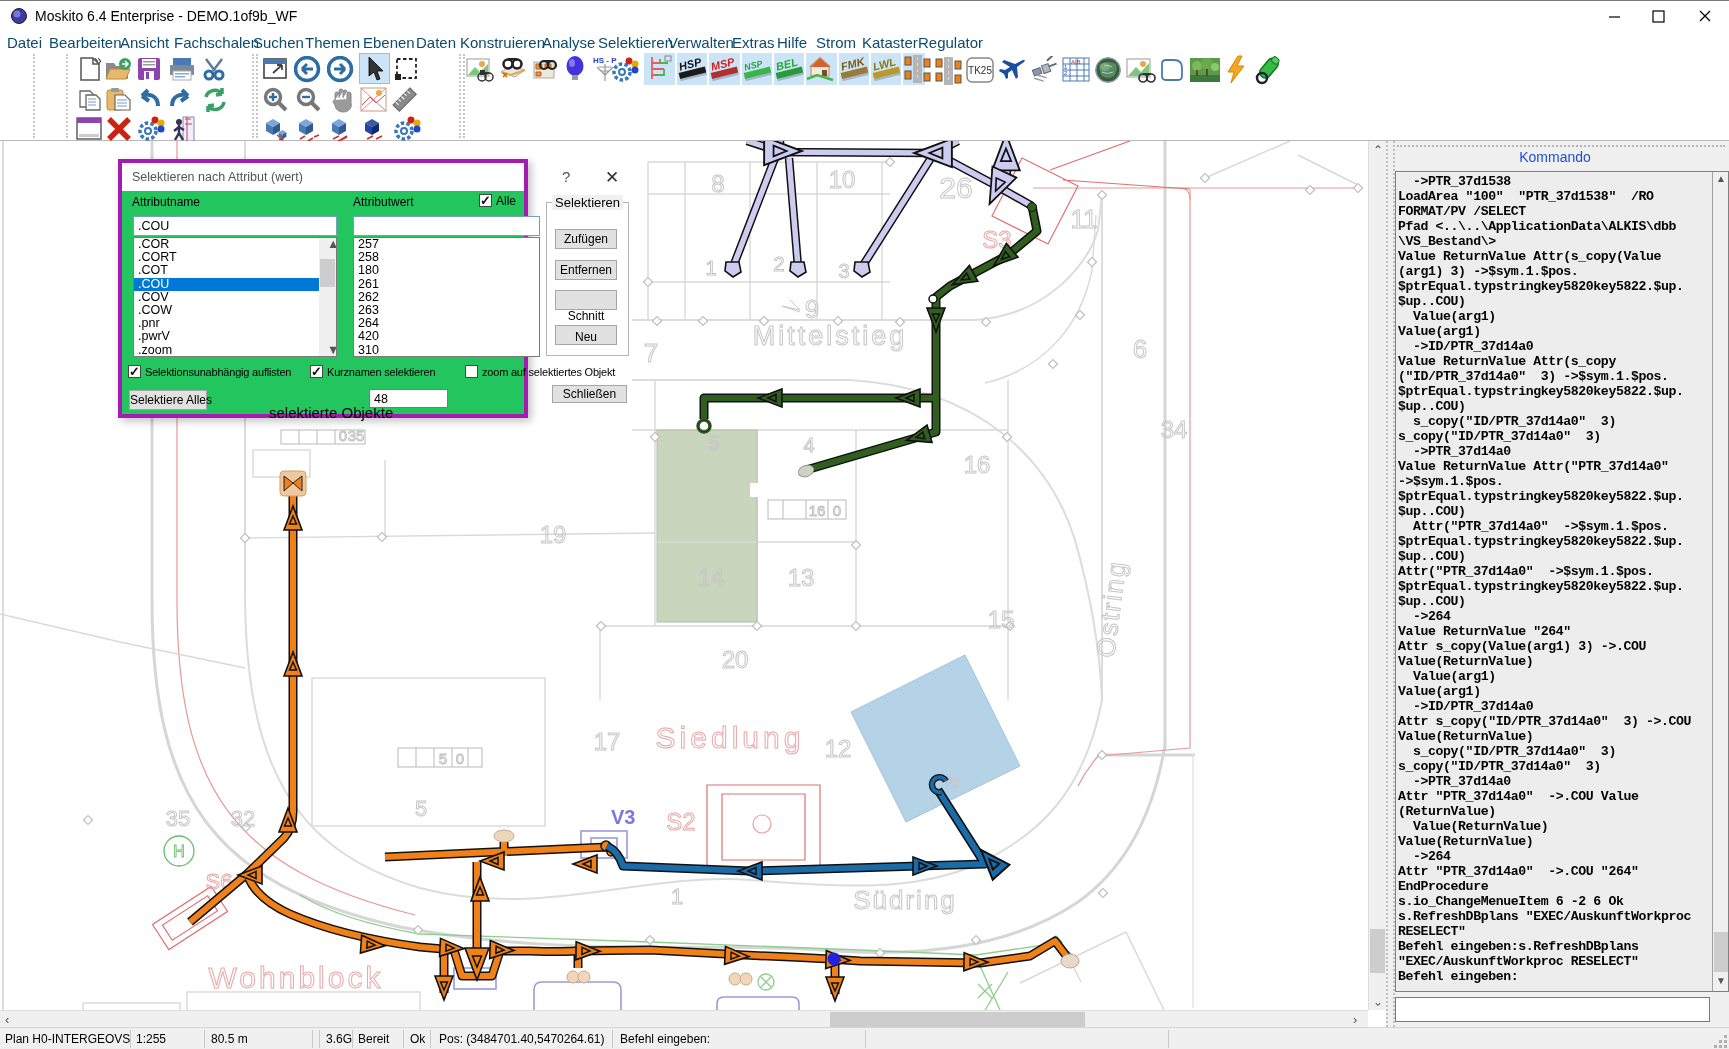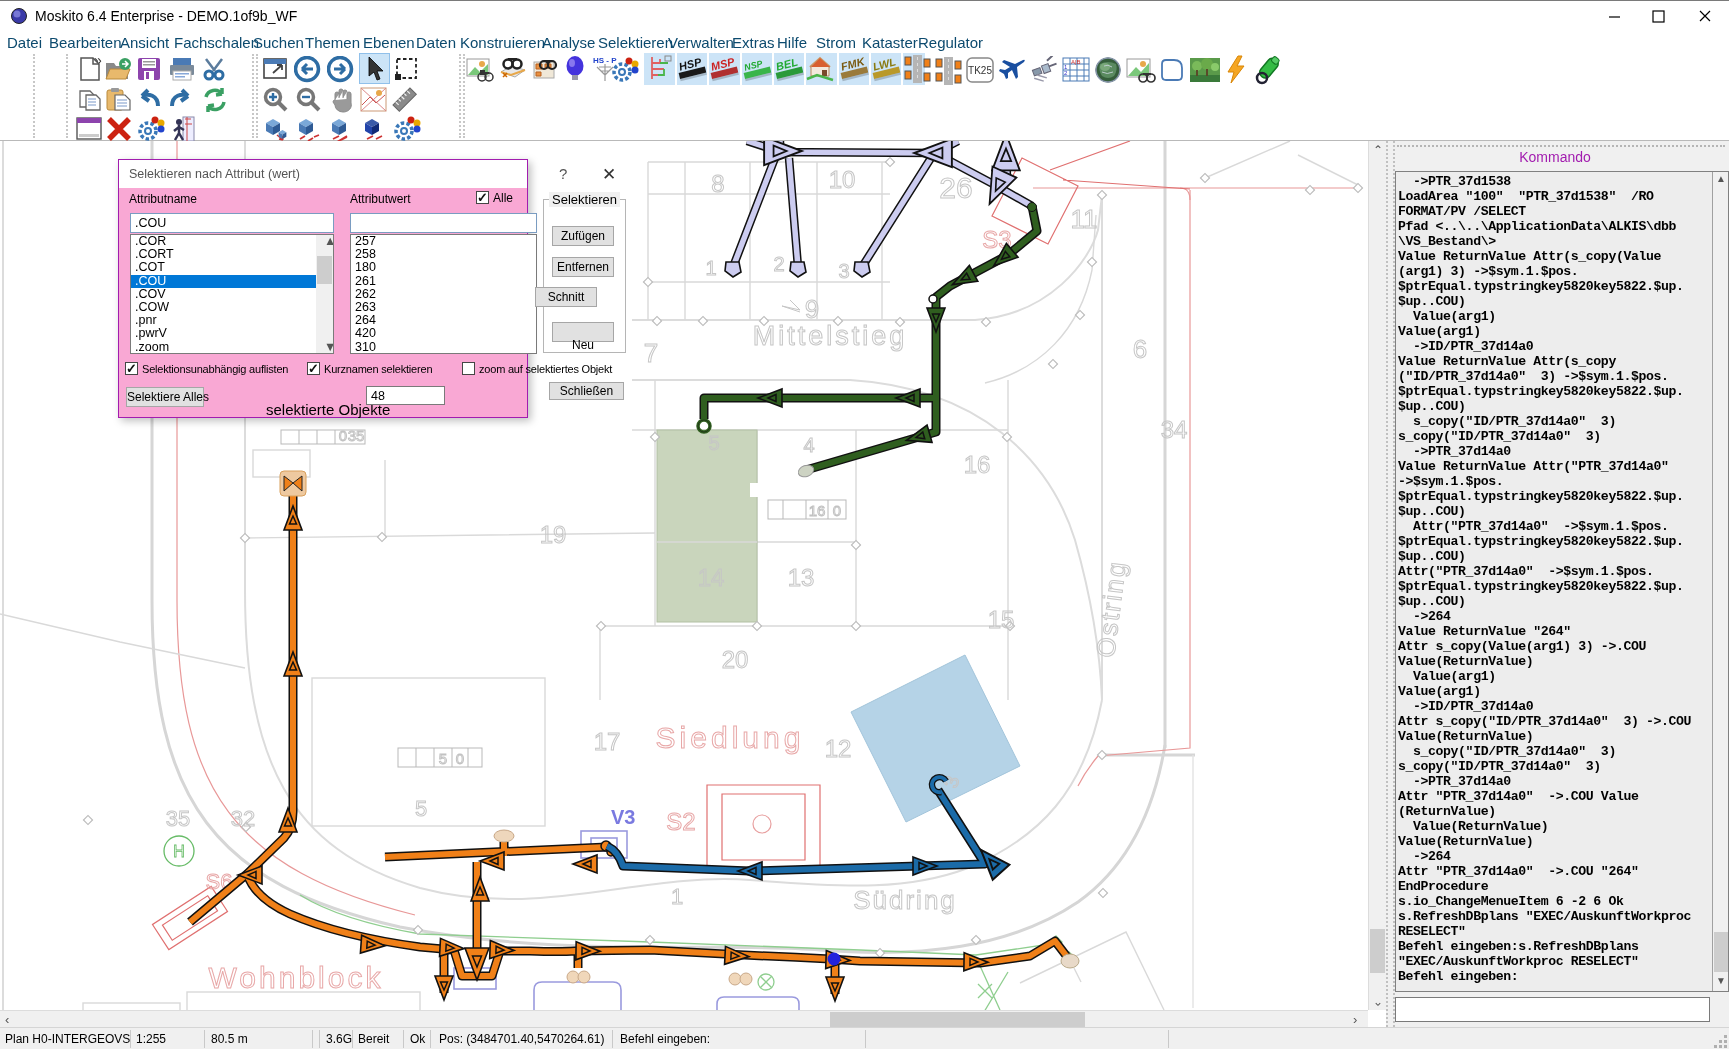--- a/index.html
+++ b/index.html
@@ -10,31 +10,31 @@
 #title{position:absolute;left:35px;top:7px;font-size:14px;color:#000}
 #menubar{position:absolute;left:0;top:30px;width:1729px;height:22px;background:#fff}
 #menubar span{position:absolute;top:4px;font-size:15px;color:#0c4a6e;white-space:nowrap}
 #toolbar{position:absolute;left:0;top:52px;width:1729px;height:89px;background:#fff;border-bottom:1px solid #b9b9b9}
 .vsep{position:absolute;top:2px;height:84px;width:0;border-left:2px dotted #c7c7c7}
 #canvas{position:absolute;left:0;top:141px;width:1368px;height:869px;background:#fff;overflow:hidden}
 #vscroll{position:absolute;left:1368px;top:141px;width:18px;height:869px;background:#f0f0f0;border-left:1px solid #dcdcdc}
 #hscroll{position:absolute;left:0;top:1010px;width:1368px;height:17px;background:#f0f0f0;border-top:1px solid #dcdcdc}
 #splitter{position:absolute;left:1386px;top:141px;width:9px;height:886px;background:#f0f0f0;border-left:2px dotted #c0c0c0;border-right:2px dotted #c0c0c0}
 #rpanel{position:absolute;left:1395px;top:141px;width:334px;height:886px;background:#f0f0f0}
-#komtitle{position:absolute;left:0;top:8px;width:320px;text-align:center;font-size:14px;color:#a21caf}
+#komtitle{position:absolute;left:0;top:8px;width:320px;text-align:center;font-size:14px;color:#1d4ed8}
 #console{position:absolute;left:0px;top:30px;width:334px;height:821px;background:#ededed;border:1px solid #808080;
 font-family:"Liberation Mono",monospace;font-weight:bold;font-size:13.2px;line-height:15px;color:#000;
 white-space:pre;overflow:hidden;padding:2px 0 0 2px;letter-spacing:-0.4px}
 #cscroll{position:absolute;left:317px;top:31px;width:16px;height:819px;background:#f0f0f0;border-left:1px solid #a0a0a0}
 #cinput{position:absolute;left:0;top:856px;width:315px;height:25px;background:#fff;border:1px solid #7a7a7a}
 #statusbar{position:absolute;left:0;top:1027px;width:1729px;height:22px;background:#f0f0f0;border-top:1px solid #d5d5d5;font-size:12px;color:#000}
 #statusbar span{position:absolute;top:4px;white-space:nowrap}
 .ssep{position:absolute;top:2px;height:18px;border-left:1px solid #c9c9c9}
 
-#dialog{position:absolute;left:118px;top:159px;width:410px;height:259px;background:#f9a8d4;border:1px solid #a21caf;box-shadow:3px 3px 8px rgba(0,0,0,0.25)}
+#dialog{position:absolute;left:118px;top:159px;width:410px;height:259px;background:#22c55e;border:4px solid #a21caf;box-shadow:3px 3px 8px rgba(0,0,0,0.25)}
 #dlgtitle{position:absolute;left:0;top:0;width:100%;height:28px;background:#fff}
 #dlgtitle .t{position:absolute;left:10px;top:7px;font-size:12.5px;color:#555;white-space:nowrap}
 #dlgtitle .q{position:absolute;left:440px;top:5px;font-size:15px;color:#555}
 #dlgtitle .x{position:absolute;left:483px;top:4px;font-size:17px;color:#333}
 .dlbl{position:absolute;font-size:12px;color:#000;white-space:nowrap}
 .dfield{position:absolute;background:#fff;border:1px solid #7a9cc1;font-size:12.5px;color:#000;padding:2px 0 0 4px}
 .dlist{position:absolute;background:#fff;border:1px solid #7a7a7a;font-size:13px;color:#000;overflow:hidden}
 .dlist div{height:13.2px;padding-left:4px;line-height:13.2px;font-size:12.5px}
 .dlist .sel{background:#0078d7;color:#fff}
 .dbtn{position:absolute;background:#e1e1e1;border:1px solid #a6a6a6;font-size:12px;color:#000;text-align:center;white-space:nowrap}
@@ -821,22 +821,22 @@
       <div>262</div>
       <div>263</div>
       <div>264</div>
       <div>420</div>
       <div>310</div>
   </div>
   <div class="grp" style="left:424px;top:39px;width:83px;height:154px"></div>
   <div class="grplbl" style="left:430px;top:32px">Selektieren</div>
   <div class="dbtn" style="left:433px;top:66px;width:62px;height:20px;padding-top:2px">Zufügen</div>
   <div class="dbtn" style="left:433px;top:97px;width:62px;height:20px;padding-top:2px">Entfernen</div>
-  <div class="dbtn" style="left:416px;top:127px;width:62px;height:20px;padding-top:2px">Schnitt</div>
-  <div class="dbtn" style="left:433px;top:162px;width:62px;height:20px;padding-top:15px">Neu</div>
+  <div class="dbtn" style="left:433px;top:127px;width:62px;height:20px;padding-top:18px">Schnitt</div>
+  <div class="dbtn" style="left:433px;top:162px;width:62px;height:20px;padding-top:4px">Neu</div>
   <div class="cb on" style="left:6px;top:202px"></div>
   <span class="dlbl" style="left:23px;top:203px;font-size:11px;letter-spacing:-0.2px">Selektionsunabhängig auflisten</span>
   <div class="cb on" style="left:188px;top:202px"></div>
   <span class="dlbl" style="left:205px;top:203px;font-size:11px;letter-spacing:-0.2px">Kurznamen selektieren</span>
   <div class="cb" style="left:343px;top:202px"></div>
   <span class="dlbl" style="left:360px;top:203px;font-size:11px;letter-spacing:-0.2px">zoom auf selektiertes Objekt</span>
   <div class="dbtn" style="left:7px;top:227px;width:78px;height:20px;padding-top:2px">Selektiere Alles</div>
   <span class="dlbl" style="left:147px;top:241px;font-size:15px">selektierte Objekte</span>
   <div class="dfield" style="left:247px;top:226px;width:79px;height:19px;border:1px solid #7a7a7a">48</div>
   <div class="dbtn" style="left:430px;top:222px;width:75px;height:18px;padding-top:1px">Schließen</div>

